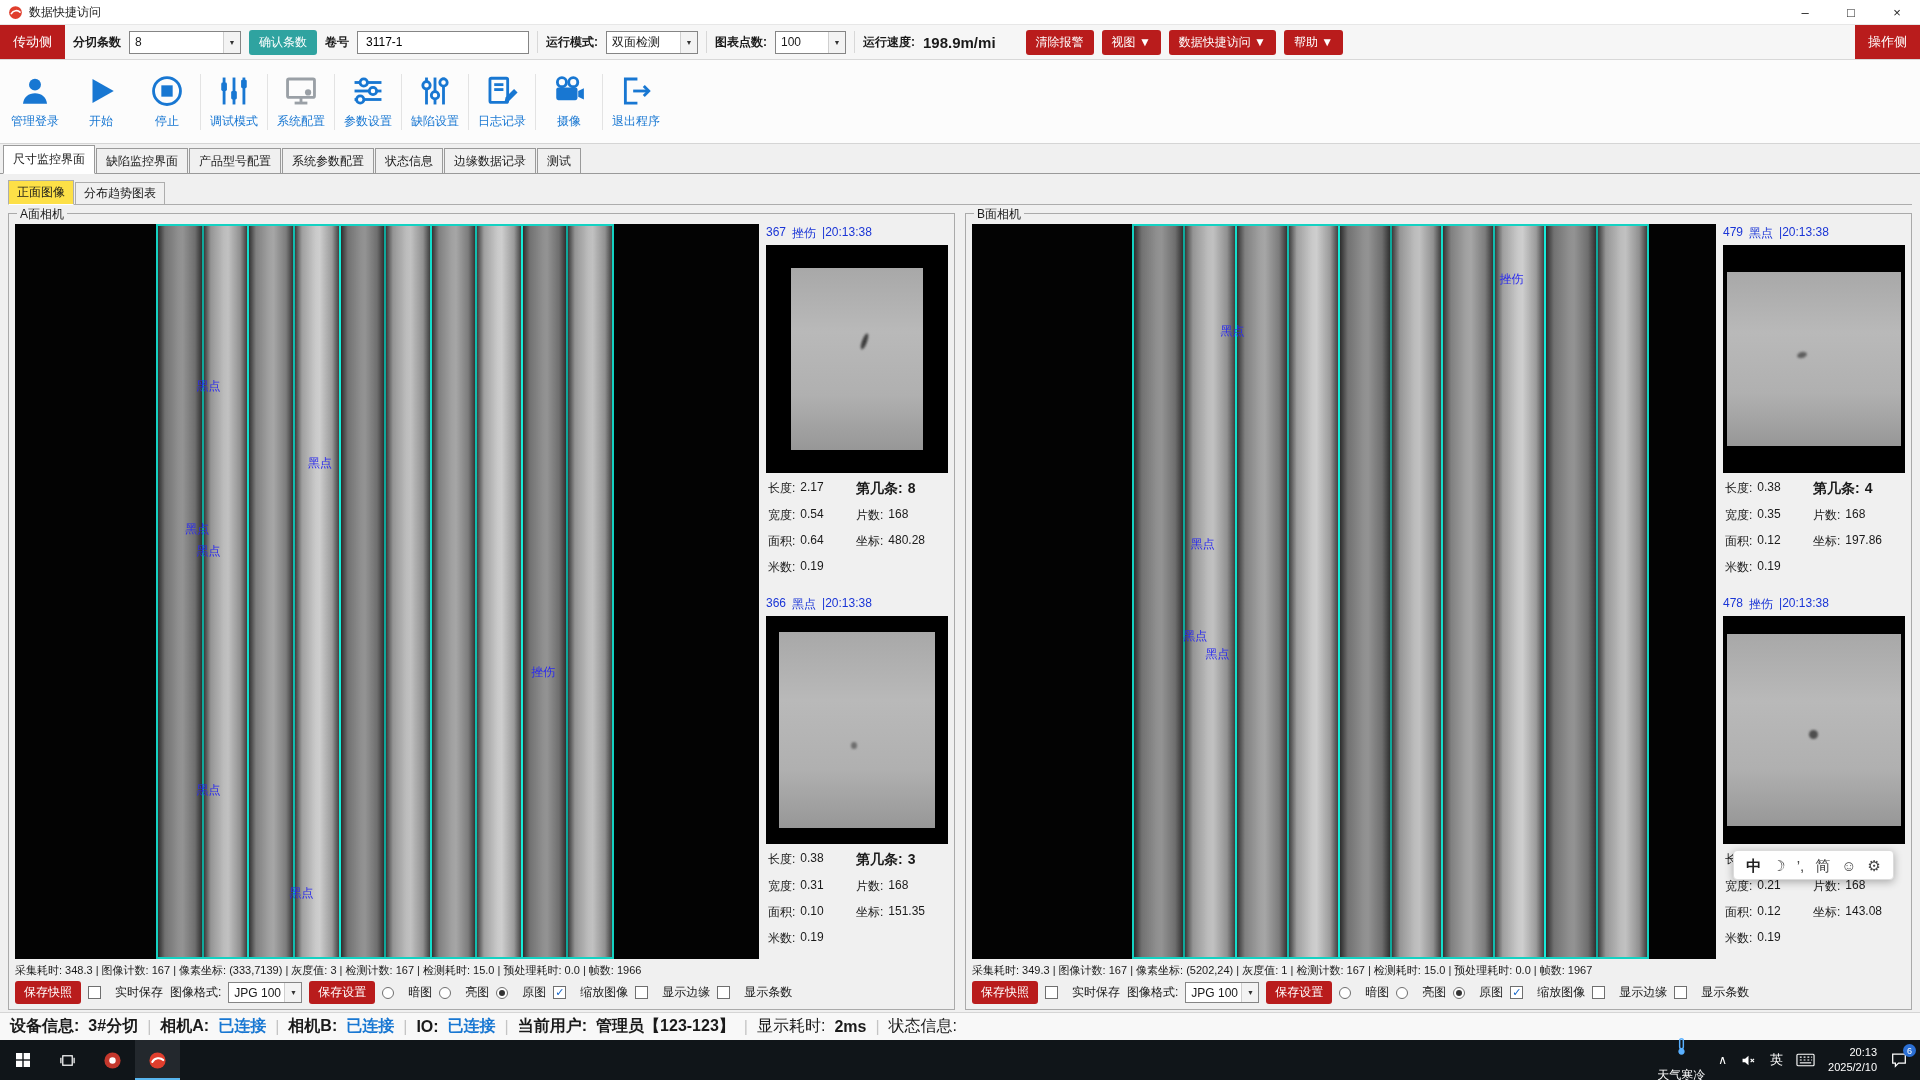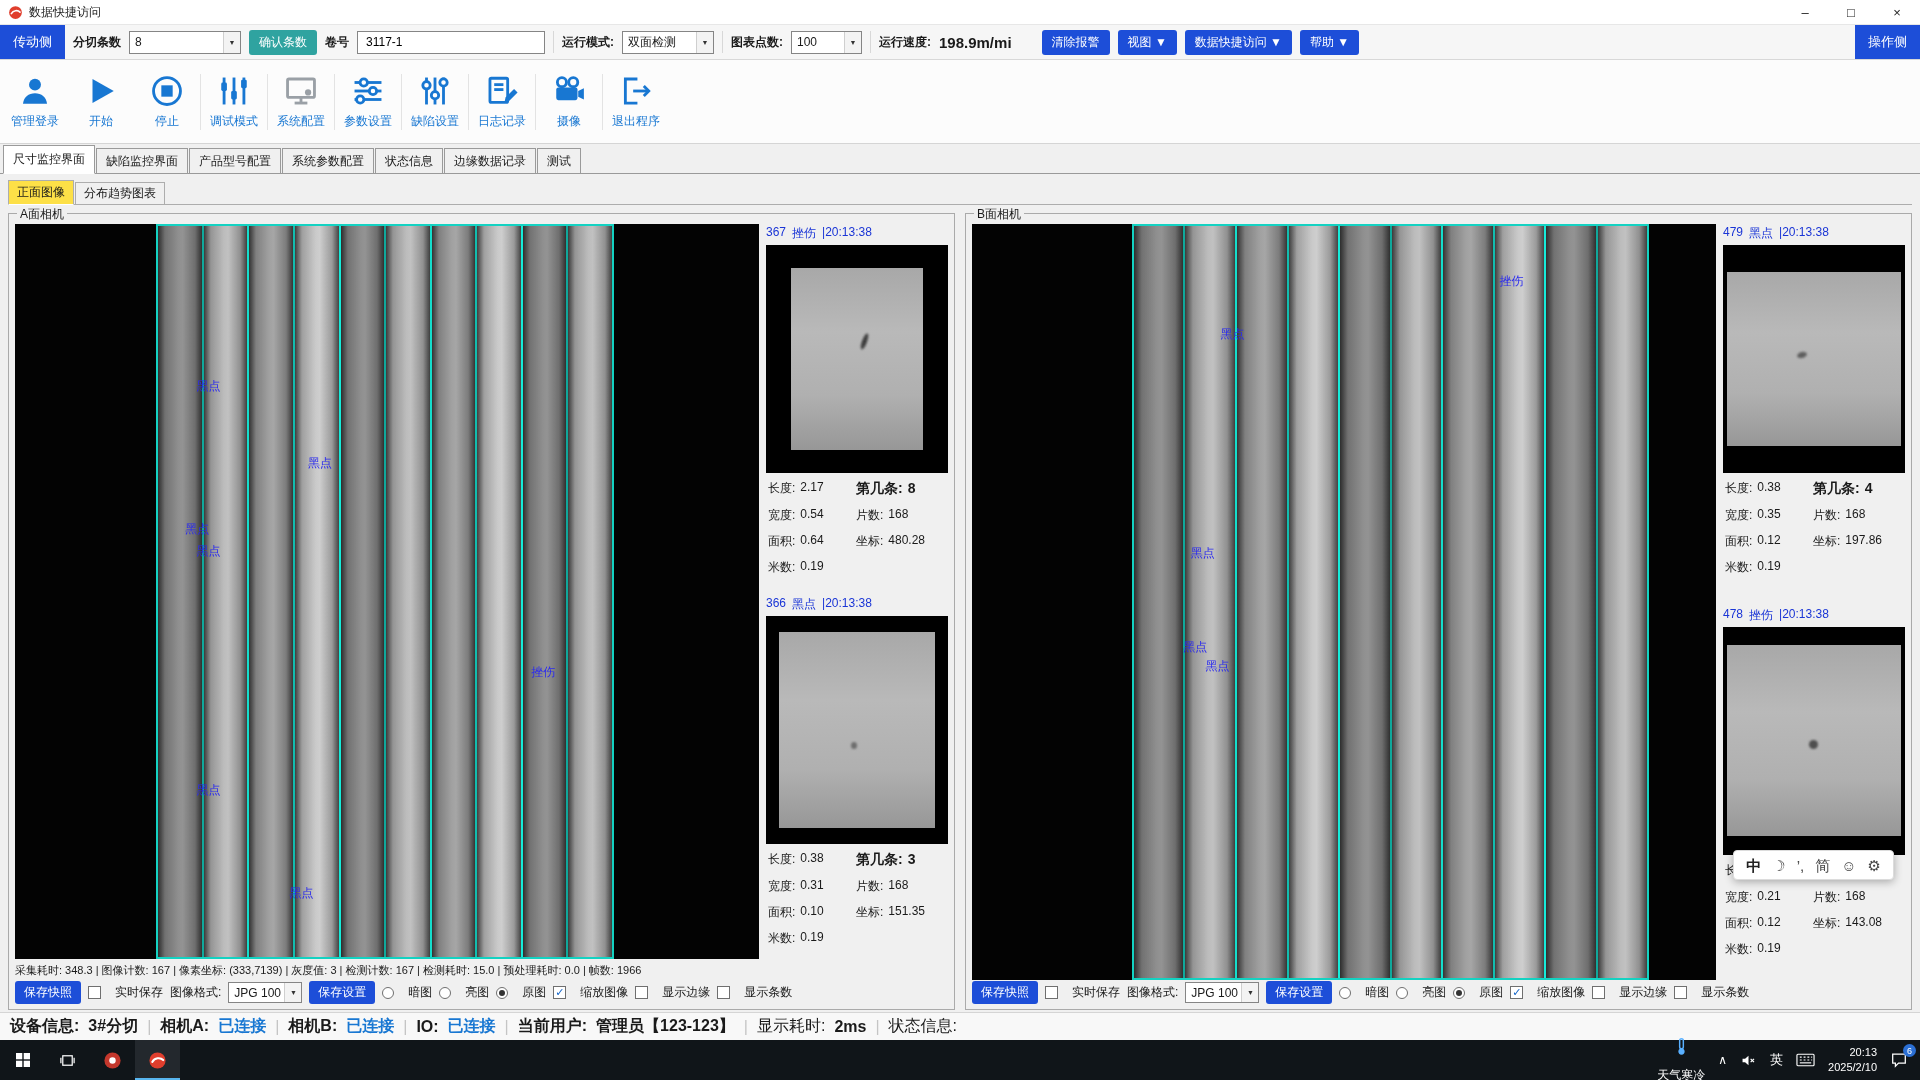--- a/index.html
+++ b/index.html
@@ -9,21 +9,21 @@
 
 
 .titlebar{height:24px;background:#ffffff;display:flex;align-items:center;padding-left:8px;}
 .titlebar .logo{width:15px;height:15px;}
 .titlebar .title{margin-left:6px;font-size:12px;color:#222;}
 .win-controls{margin-left:auto;display:flex;align-self:stretch;}
 .win-btn{width:46px;display:flex;align-items:center;justify-content:center;font-size:13px;color:#222;}
 
 
 .toolbar1{height:36px;background:#f6f6f6;border-top:1px solid #e7e7e7;border-bottom:1px solid #d8d8d8;display:flex;align-items:center;gap:8px;}
-.btn{background:#1d4ed8;color:#fff;border:none;border-radius:3px;padding:4px 10px;font-size:12px;font-family:inherit;cursor:default;white-space:nowrap;}
+.btn{background:#b91c1c;color:#fff;border:none;border-radius:3px;padding:4px 10px;font-size:12px;font-family:inherit;cursor:default;white-space:nowrap;}
 .btn.teal{background:#2fa3a0;}
 .side-btn{align-self:stretch;border-radius:0;padding:0 13px;font-size:13px;}
 .lbl{font-weight:bold;white-space:nowrap;}
 .combo{background:#fff;border:1px solid #858585;height:23px;display:flex;align-items:center;}
 .combo .val{padding:0 5px;flex:1;white-space:nowrap;overflow:hidden;}
 .combo .arrow{width:17px;align-self:stretch;display:flex;align-items:center;justify-content:center;font-size:7px;color:#333;background:#f3f3f3;border-left:1px solid #cfcfcf;}
 .textbox{height:23px;border:1px solid #858585;padding:0 5px;font-size:12px;font-family:inherit;background:#fff;}
 .speed-val{font-size:15px;font-weight:bold;white-space:nowrap;}
 .v-sep{width:1px;height:22px;background:#d8d8d8;}
 .flex-spacer{flex:1;}
@@ -119,21 +119,21 @@
 
 <div class="toolbar1">
   <button class="btn side-btn">传动侧</button>
   <span class="lbl">分切条数</span>
   <div class="combo" style="width:112px">
     <span class="val">8</span>
     <span class="arrow">▼</span>
   </div>
   <button class="btn teal">确认条数</button>
   <span class="lbl">卷号</span>
-  <input class="textbox" style="width: 188px; padding-left: 8px;" value="3117-1">
+  <input class="textbox" style="width: 172px; padding-left: 8px;" value="3117-1">
   <span class="v-sep"></span>
   <span class="lbl">运行模式:</span>
   <div class="combo" style="width:92px">
     <span class="val">双面检测</span>
     <span class="arrow">▼</span>
   </div>
   <span class="v-sep"></span>
   <span class="lbl">图表点数:</span>
   <div class="combo" style="width:71px">
     <span class="val">100</span>
@@ -542,20 +542,21 @@
                 </div>
                 <div class="stat-cell">
                   <span>米数:</span>
                   <span>0.19</span>
                 </div>
                 <div class="stat-cell"></div>
               </div>
             </div>
           </div>
       </div>
+      <div class="cam-status">采集耗时: 349.3 | 图像计数: 167 | 像素坐标: (5202,24) | 灰度值: 1 | 检测计数: 167 | 检测耗时: 15.0 | 预处理耗时: 0.0 | 帧数: 1967</div>
       <div class="cam-controls">
         <button class="btn small">保存快照</button>
         <label class="chk">
             <span class="box"></span>
             <span>实时保存</span>
           </label>
         <span class="plain">图像格式:</span>
         <div class="combo combo-sm">
             <span class="val">JPG 100</span>
             <span class="arrow">▼</span>

